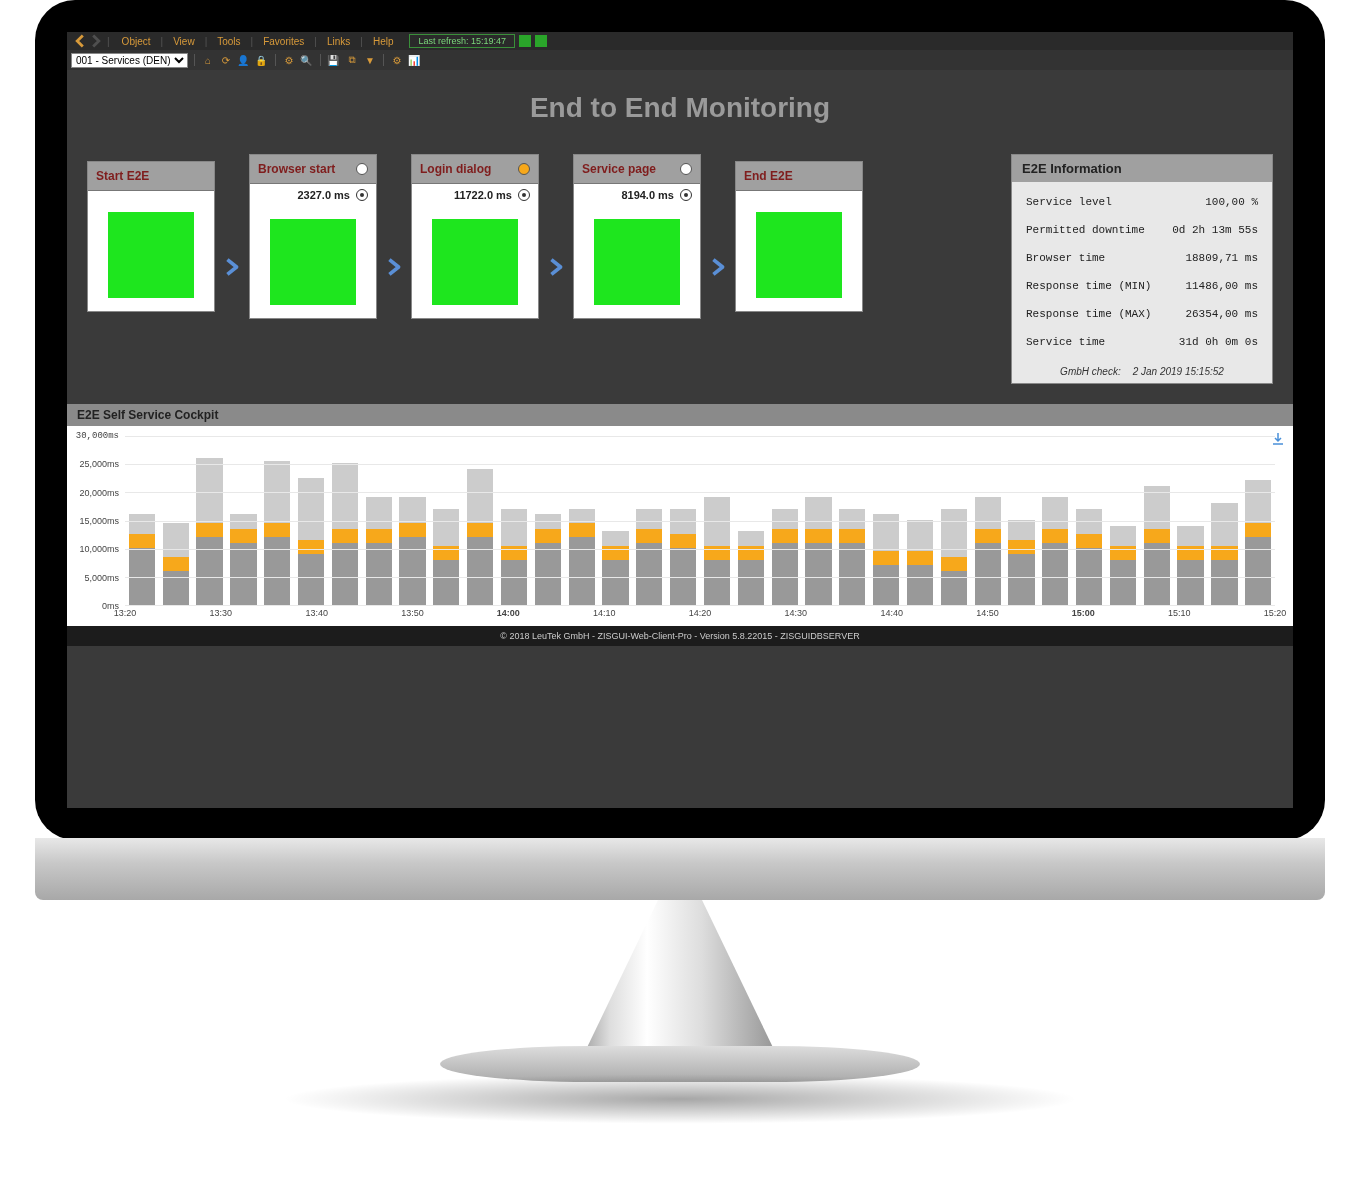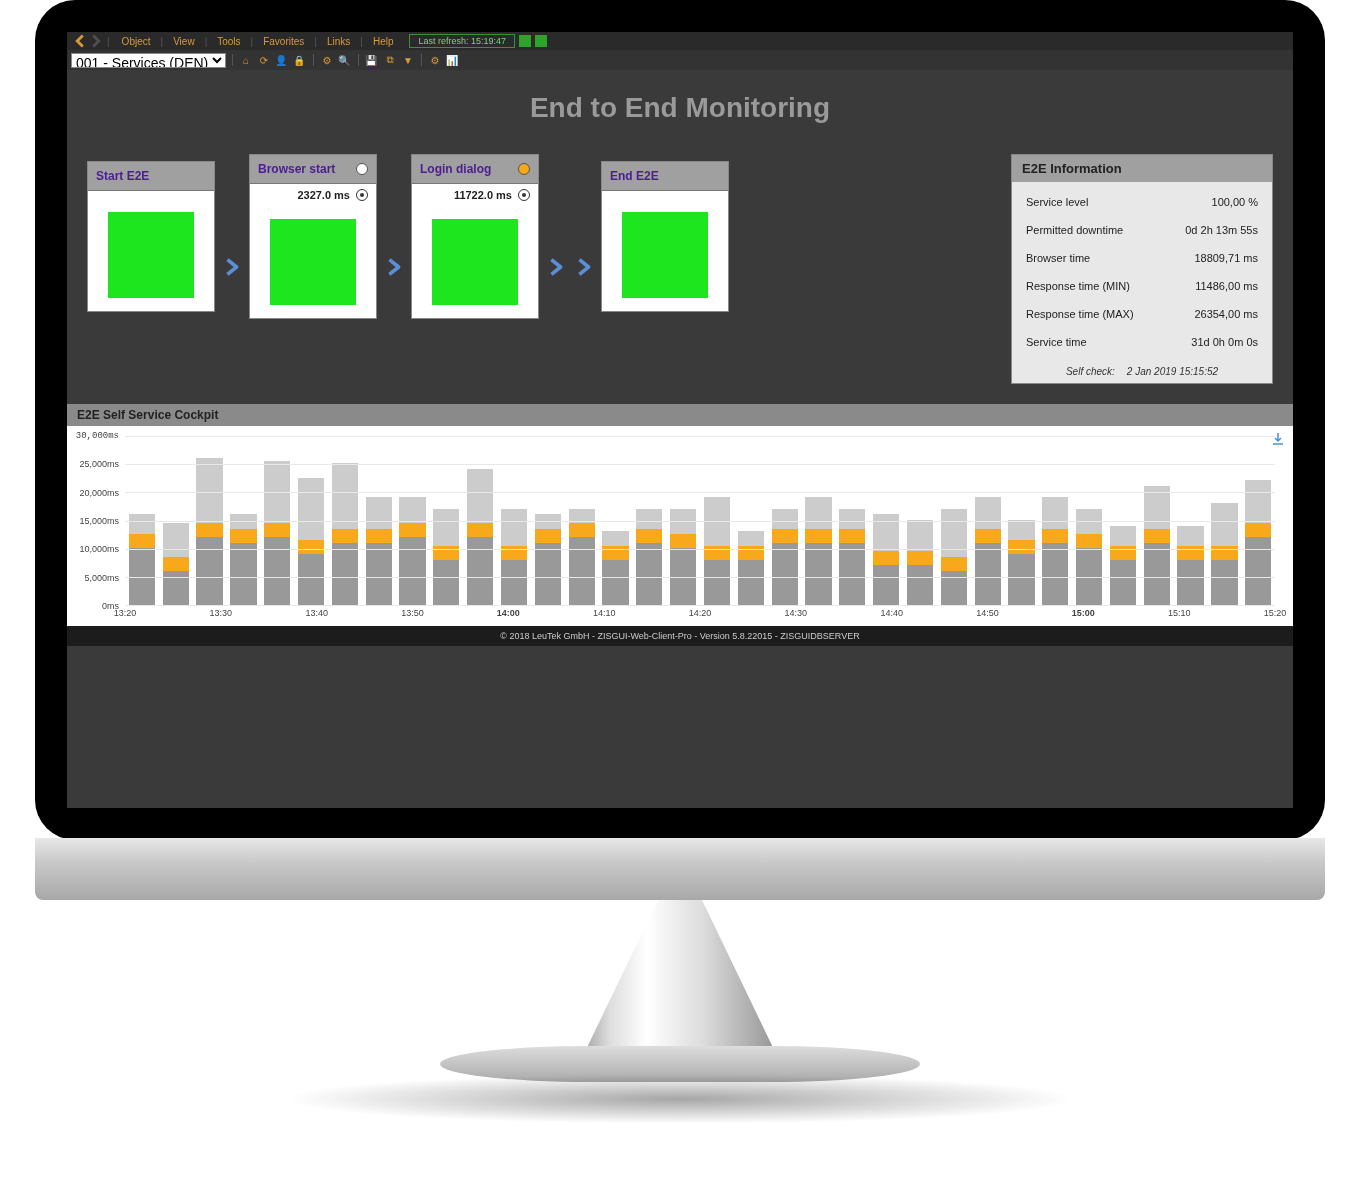--- a/index.html
+++ b/index.html
@@ -11,47 +11,47 @@
   
   .menubar { height:18px; background:#2a2a2a; display:flex; align-items:center; padding:0 6px; font-size:10px; color:#d89a3a; gap:2px; }
   .menubar .nav-arrow { width:14px; height:14px; display:flex; align-items:center; justify-content:center; cursor:pointer; }
   .menubar .menu-item { padding:0 8px; cursor:pointer;margin-top:16px; }
   .menubar .sep { color:#555; padding:0 2px; }
   .refresh-box { border:1px solid #3a8f3a; color:#7bd67b; padding:1px 8px; font-size:9px; margin-left:6px; }
   .green-sq { width:12px; height:12px; background:#2aa52a; margin-left:2px; }
   
   
   .toolbar { height:20px; background:#333; display:flex; align-items:center; padding:0 4px; gap:4px; }
-  .toolbar select { font-size:14px; height:15px; background:#fff; border:1px solid #888; }
+  .toolbar select { font-size:10px; height:15px; background:#fff; border:1px solid #888; }
   .toolbar .tb-btn { width:14px; height:14px; display:flex; align-items:center; justify-content:center; cursor:pointer; font-size:10px; color:#d89a3a; }
   .toolbar .tb-sep { width:1px; height:12px; background:#555; margin:0 2px; }
   
   
   .main { flex:1; display:flex; flex-direction:column; background:#3a3a3a; overflow:hidden; }
   .title { color:#9a9a9a; font-size:28px; font-weight:bold; text-align:center; padding:22px 0 30px 0; }
   
   .flow-row { display:flex; align-items:flex-start; padding:0 20px 20px 20px; gap:12px; }
   .flow-steps { display:flex; align-items:center; gap:6px; }
   
   .step-box { width:128px; background:#fff; border:1px solid #888; }
-  .step-header { background:#a0a0a0; color:#4c1d95; font-weight:bold; font-size:12px; padding:14px 8px; display:flex; align-items:center; justify-content:space-between; height:24px; border-bottom:1px solid #777; }
+  .step-header { background:#a0a0a0; color:#7f1d1d; font-weight:bold; font-size:12px; padding:14px 8px; display:flex; align-items:center; justify-content:space-between; height:24px; border-bottom:1px solid #777; }
   .step-header .ind { width:12px; height:12px; border-radius:50%; border:1px solid #555; background:#fff; }
   .step-header .ind.warn { background:#f7a81b; }
   .step-metric { background:#fff; color:#222; font-size:11px; font-weight:bold; padding:4px 8px; display:flex; align-items:center; justify-content:flex-end; gap:6px; height:22px; }
   .step-metric .eye { width:12px; height:12px; border:1px solid #333; border-radius:50%; position:relative; }
   .step-metric .eye::after { content:''; position:absolute; width:4px; height:4px; background:#333; border-radius:50%; top:3px; left:3px; }
   .step-body { padding:14px; display:flex; align-items:center; justify-content:center; height:112px; }
   .green-box { width:86px; height:86px; background:#1ee61e; }
   
   .flow-arrow { width:22px; height:22px; color:#5a8fd6; display:flex; align-items:center; justify-content:center; margin-top:60px; }
   .flow-arrow svg { width:22px; height:22px; }
   
   .info-panel { margin-left:auto; width:262px; background:#e8e8e8; border:1px solid #888; }
   .info-header { background:#a0a0a0; color:#222; font-weight:bold; font-size:13px; padding:6px 10px; }
-  .info-body { padding:6px 0; }
+  .info-body { padding:6px 0;font-family:Liberation Mono, monospace; }
   .info-row { display:flex; justify-content:space-between; padding:8px 14px; font-size:11px; color:#222; }
   .info-footer { font-style:italic; font-size:10px; color:#333; text-align:center; padding:4px 0 6px 0; display:flex; justify-content:center; gap:12px; }
   
   
   .chart-section { background:#fff; display:flex; flex-direction:column; }
   .chart-header { background:#8a8a8a; color:#222; font-weight:bold; font-size:12px; padding:4px 10px; }
   .chart-body { position:relative; height:200px; padding:10px 18px 4px 58px; }
   .download-ic { position:absolute; right:8px; top:6px; width:14px; height:14px; cursor:pointer; }
   .y-axis { position:absolute; left:0; top:10px; bottom:20px; width:56px; }
   .y-tick { position:absolute; right:4px; font-size:9px; color:#444; text-align:right; width:52px; transform:translateY(-50%); }
@@ -170,20 +170,33 @@
                 </div>
                 <div class="step-body">
                   <div class="green-box"></div>
                 </div>
               </div>
               <div class="flow-arrow">
                 <svg viewBox="0 0 24 24">
                   <path d="M7 4 L17 12 L7 20" stroke="#5a8fd6" stroke-width="4" fill="none" stroke-linejoin="round"></path>
                 </svg>
               </div>
+              <div class="step-box">
+                <div class="step-header">
+                  <span>Service page</span>
+                  <span class="ind"></span>
+                </div>
+                <div class="step-metric">
+                  <span>8194.0 ms</span>
+                  <span class="eye"></span>
+                </div>
+                <div class="step-body">
+                  <div class="green-box"></div>
+                </div>
+              </div>
               <div class="flow-arrow">
                 <svg viewBox="0 0 24 24">
                   <path d="M7 4 L17 12 L7 20" stroke="#5a8fd6" stroke-width="4" fill="none" stroke-linejoin="round"></path>
                 </svg>
               </div>
               <div class="step-box">
                 <div class="step-header">
                   <span>End E2E</span>
                 </div>
                 <div style="height: 8px; background: rgb(255, 255, 255);"></div>
@@ -215,21 +228,21 @@
                 <div class="info-row">
                   <span>Response time (MAX)</span>
                   <span>26354,00 ms</span>
                 </div>
                 <div class="info-row">
                   <span>Service time</span>
                   <span>31d 0h 0m 0s</span>
                 </div>
               </div>
             <div class="info-footer">
-              <span>Self check:</span>
+              <span>GmbH check:</span>
               <span>2 Jan 2019 15:15:52</span>
             </div>
           </div>
         </div>
 
         <div class="chart-section">
           <div class="chart-header">E2E Self Service Cockpit</div>
           <div class="chart-body">
             <span class="download-ic">
               <svg viewBox="0 0 14 14">

